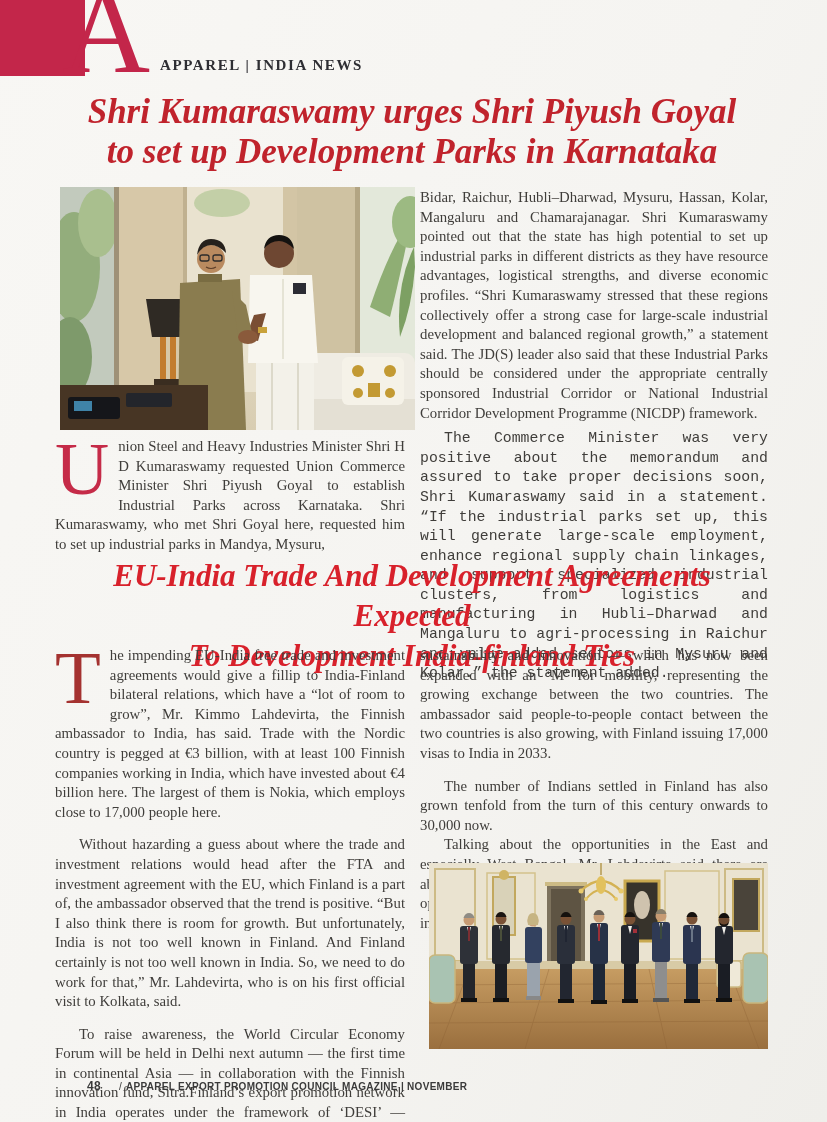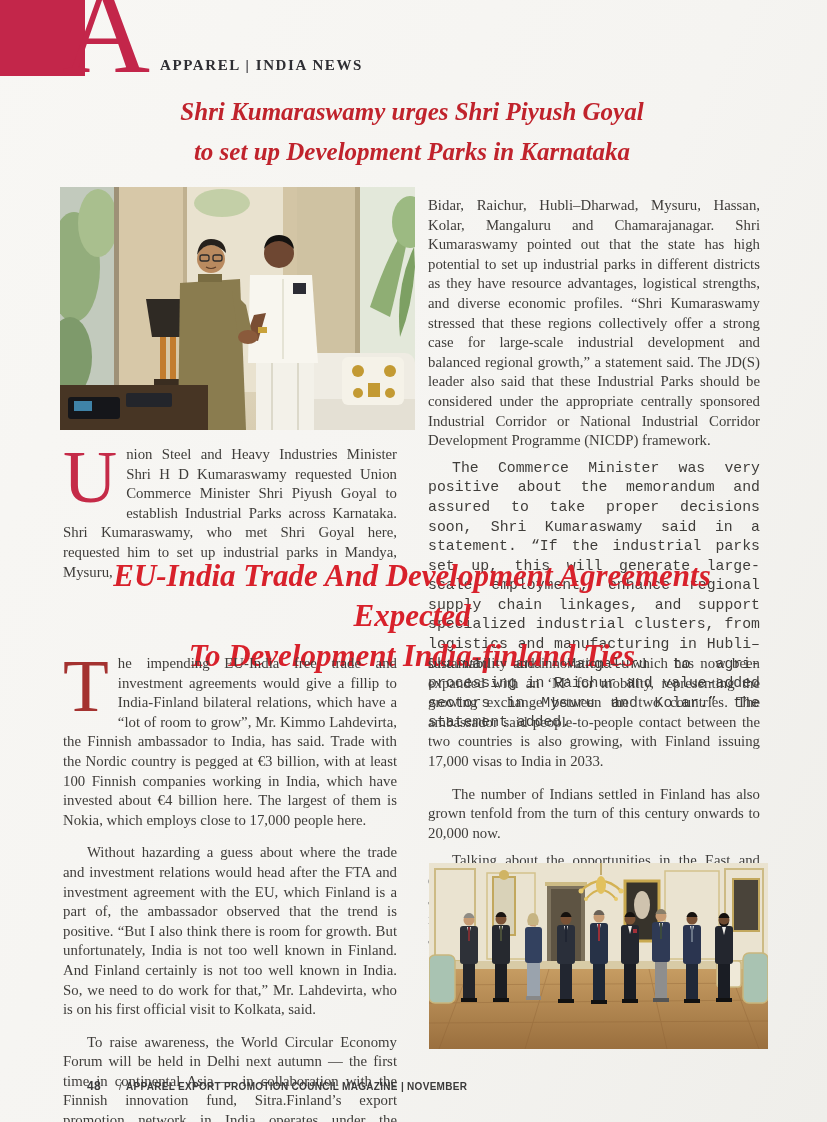--- a/index.html
+++ b/index.html
@@ -17,32 +17,32 @@
   .section-label{
     position:absolute;left:160px;top:57px;font-family:Liberation Serif, serif;
     font-weight:700;font-size:15px;letter-spacing:1.6px;color:#2e2e33;
   }
   
   .headline{
     position:absolute;left:55px;width:714px;text-align:center;margin:0;
     font-style:italic;font-weight:700;font-family:"Liberation Serif",serif;
   }
   .headline span{display:block;}
-  .headline-1{top:92px;font-size:25px;line-height:40px;color:#c0232c;}
+  .headline-1{top:92px;font-size:35px;line-height:40px;color:#c0232c;}
   .headline-2{top:556px;font-size:31px;line-height:40px;color:#d8212b;}
   
   .photo-1{position:absolute;left:60px;top:187px;width:355px;height:243px;}
   .photo-2{position:absolute;left:429px;top:863px;width:339px;height:186px;}
   .photo-1 svg,.photo-2 svg{display:block;width:100%;height:100%;}
   
   .col{
     position:absolute;font-size:14.8px;line-height:19.6px;text-align:justify;
     color:#3f3d3a;
   }
-  .col p{margin:8px;}
+  .col p{margin:0;}
   .col p.indent{text-indent:24px;}
   .gap-sm{margin-top:6px !important;font-family:Liberation Mono, monospace;}
   .gap-md{margin-top:13px !important;}
   .a1-left{left:55px;top:437px;width:350px;}
   .a1-right{left:420px;top:188px;width:348px;}
   .a2-left{left:55px;top:646px;width:350px;}
   .a2-right{left:420px;top:646px;width:348px;}
   
   .dropcap{
     float:left;font-family:"Liberation Serif",serif;font-weight:400;
@@ -155,21 +155,21 @@
     <span>To Development India-finland Ties</span>
   </h1>
 
   <div class="col a2-left">
     <p><span class="dropcap dropcap-t">T</span><span>he impending EU-India free trade and investment agreements would give a fillip to India-Finland bilateral relations, which have a “lot of room to grow”, Mr. Kimmo Lahdevirta, the Finnish ambassador to India, has said. Trade with the Nordic country is pegged at €3 billion, with at least 100 Finnish companies working in India, which have invested about €4 billion here. The largest of them is Nokia, which employs close to 17,000 people here.</span></p>
     <p class="indent gap-md">Without hazarding a guess about where the trade and investment relations would head after the FTA and investment agreement with the EU, which Finland is a part of, the ambassador observed that the trend is positive. “But I also think there is room for growth. But unfortunately, India is not too well known in Finland. And Finland certainly is not too well known in India. So, we need to do work for that,” Mr. Lahdevirta, who is on his first official visit to Kolkata, said.</p>
     <p class="indent gap-md">To raise awareness, the World Circular Economy Forum will be held in Delhi next autumn — the first time in continental Asia — in collaboration with the Finnish innovation fund, Sitra.Finland’s export promotion network in India operates under the framework of ‘DESI’ — digitalization, education,</p>
   </div>
   <div class="col a2-right">
     <p>sustainability and innovation — which has now been expanded with an ‘M’ for mobility, representing the growing exchange between the two countries. The ambassador said people-to-people contact between the two countries is also growing, with Finland issuing 17,000 visas to India in 2033.</p>
-    <p class="indent gap-md">The number of Indians settled in Finland has also grown tenfold from the turn of this century onwards to 20,000 now.</p>
+    <p class="indent gap-md">The number of Indians settled in Finland has also grown tenfold from the turn of this century onwards to 30,000 now.</p>
     <p class="indent">Talking about the opportunities in the East and especially West Bengal, Mr. Lahdevirta said there are about nine companies operating in Kolkata. He identified opportunities in areas of renewable energy, agro-based industry in particular.</p>
   </div>
 
   <div class="photo-2">
     <svg viewBox="0 0 339 186" preserveAspectRatio="none" aria-hidden="true">
       <defs>
         <linearGradient id="floorg" x1="0" y1="0" x2="0" y2="1">
           <stop offset="0" stop-color="#c69c62"></stop>
             <stop offset="1" stop-color="#9a6f3e"></stop>
         </linearGradient>

